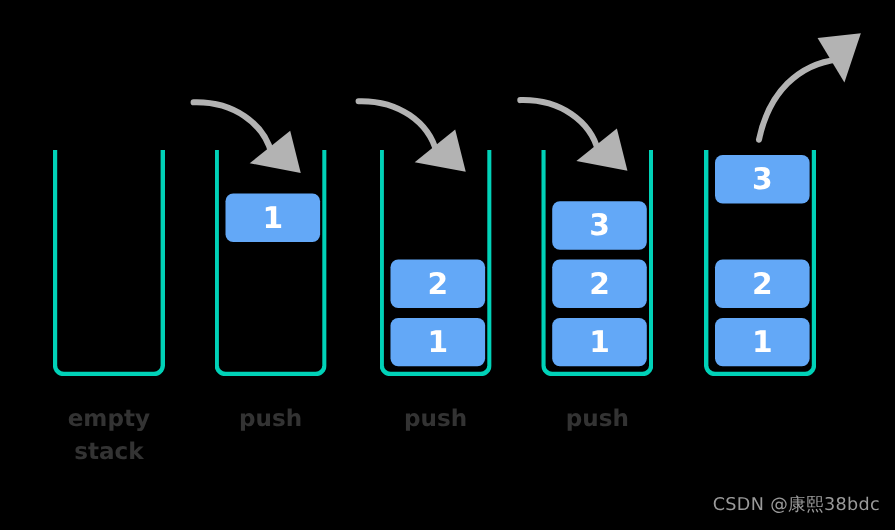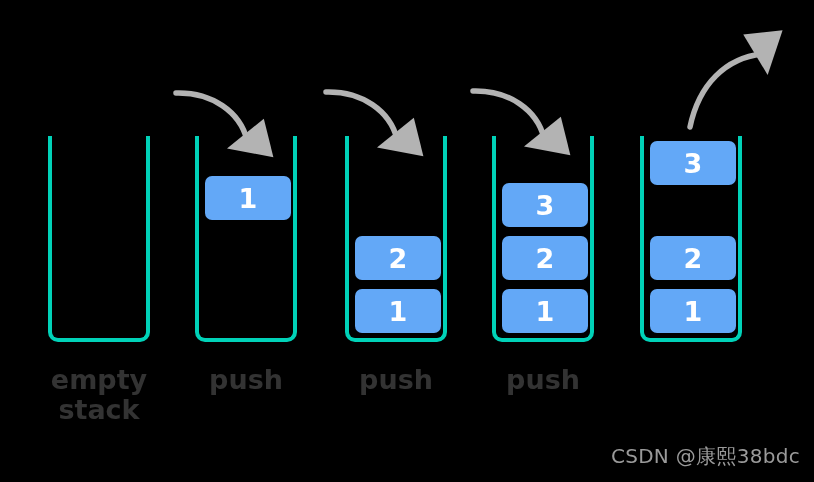--- a/index.html
+++ b/index.html
@@ -48,38 +48,38 @@
     font-size: 27px;
     line-height: 1;
     letter-spacing: 0px;
   }
   
   .caption {
     position: absolute;
     text-align: center;
     color: #333333;
     font-weight: bold;
-    font-size: 27px;
+    font-size: 21px;
     line-height: 30px;
     white-space: pre-line;
   }
   .arrow-layer {
     position: absolute;
     top: 0;
     left: 0;
     width: 814px;
     height: 482px;
     pointer-events: none;
   }
   .watermark {
     position: absolute;
     right: 14px;
     bottom: 12px;
     color: #9a9a9a;
-    font-size: 20px;
+    font-size: 16px;
     font-family: "DejaVu Sans", "Liberation Sans", sans-serif;
     letter-spacing: 0.3px;
   }
 </style>
 </head>
 <body style="background: rgb(0, 0, 0);">
 
 <div id="canvas" style="--teal: #00d2b8; --blue: #63a8f7; background: rgb(0, 0, 0);">
 
   <div class="stack-group">

